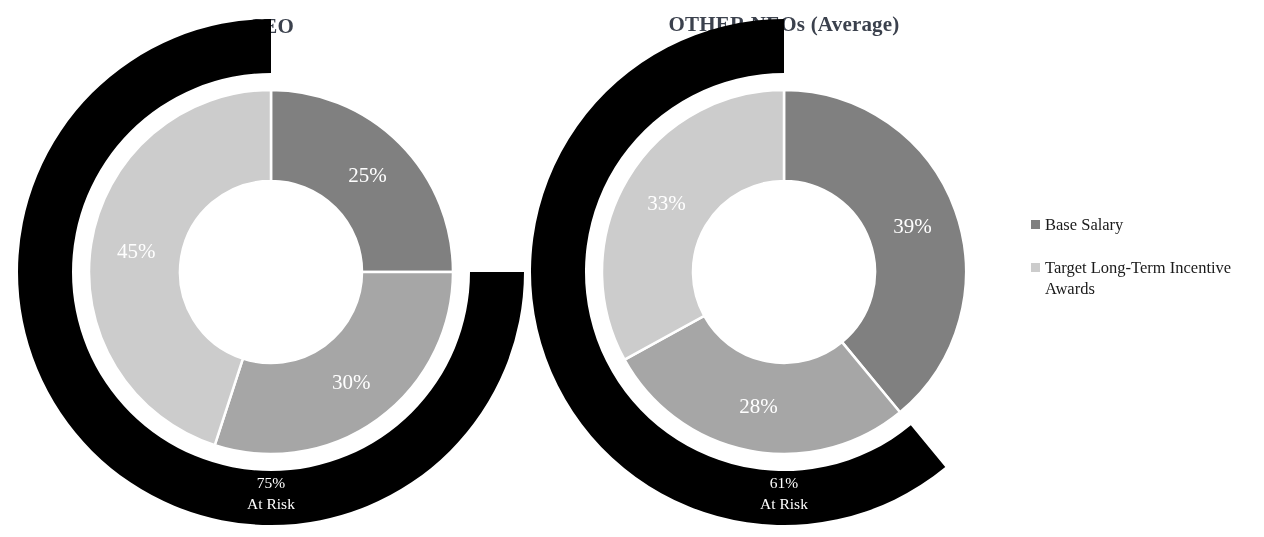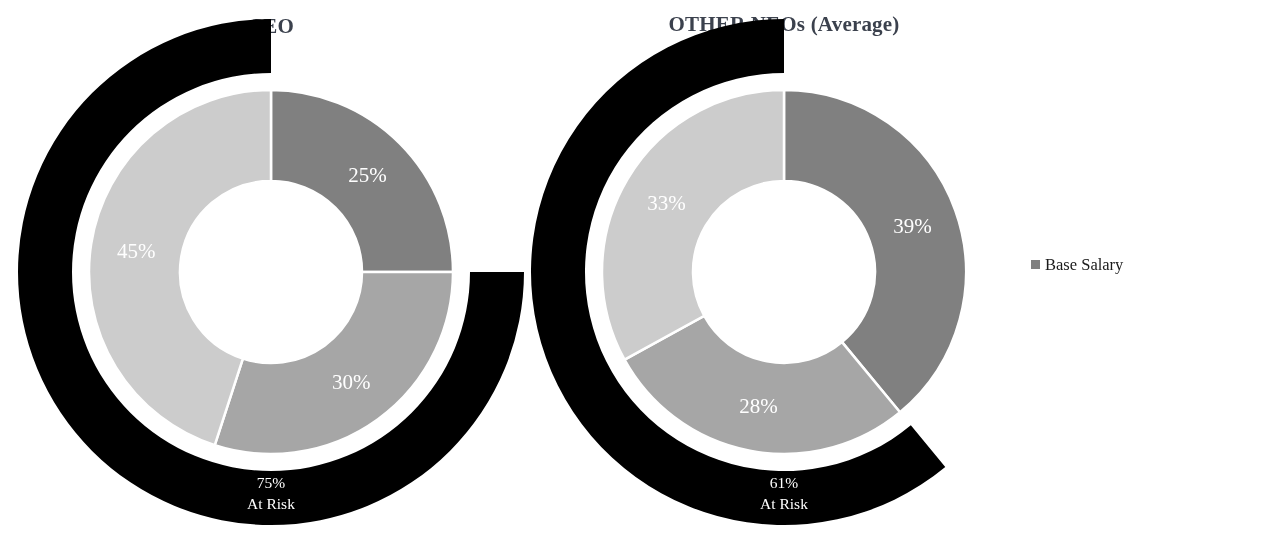--- a/index.html
+++ b/index.html
@@ -35,21 +35,20 @@
     font-size:15.5px;
     fill:#ffffff;
   }
 
   .legend{
     position:absolute;left:1031px;top:214px;width:233px;
   }
   .legend-item{
     display:flex;align-items:flex-start;
     margin-bottom:22px;
-    margin-top:40px;
   }
   .legend-swatch{
     width:9px;height:9px;flex:0 0 9px;
     margin-top:6px;margin-right:5px;
   }
   .legend-text{
     font-family:"Liberation Serif",serif;
     font-size:16.5px;
     color:#1a1a1a;
     line-height:1.28;
@@ -87,15 +86,19 @@
         <text x="784" y="488" text-anchor="middle" class="atrisk-label">61%</text>
         <text x="784" y="509" text-anchor="middle" class="atrisk-label">At Risk</text>
       </g>
   </svg>
 
   <div class="legend">
     <div class="legend-item">
       <span class="legend-swatch" id="sw0" style="background: rgb(128, 128, 128);"></span>
       <span class="legend-text">Base Salary</span>
     </div>
+    <div class="legend-item">
+      <span class="legend-swatch" id="sw2" style="background: rgb(204, 204, 204);"></span>
+      <span class="legend-text">Target Long-Term Incentive Awards</span>
+    </div>
   </div>
 
 </div>
 
 </body></html>

